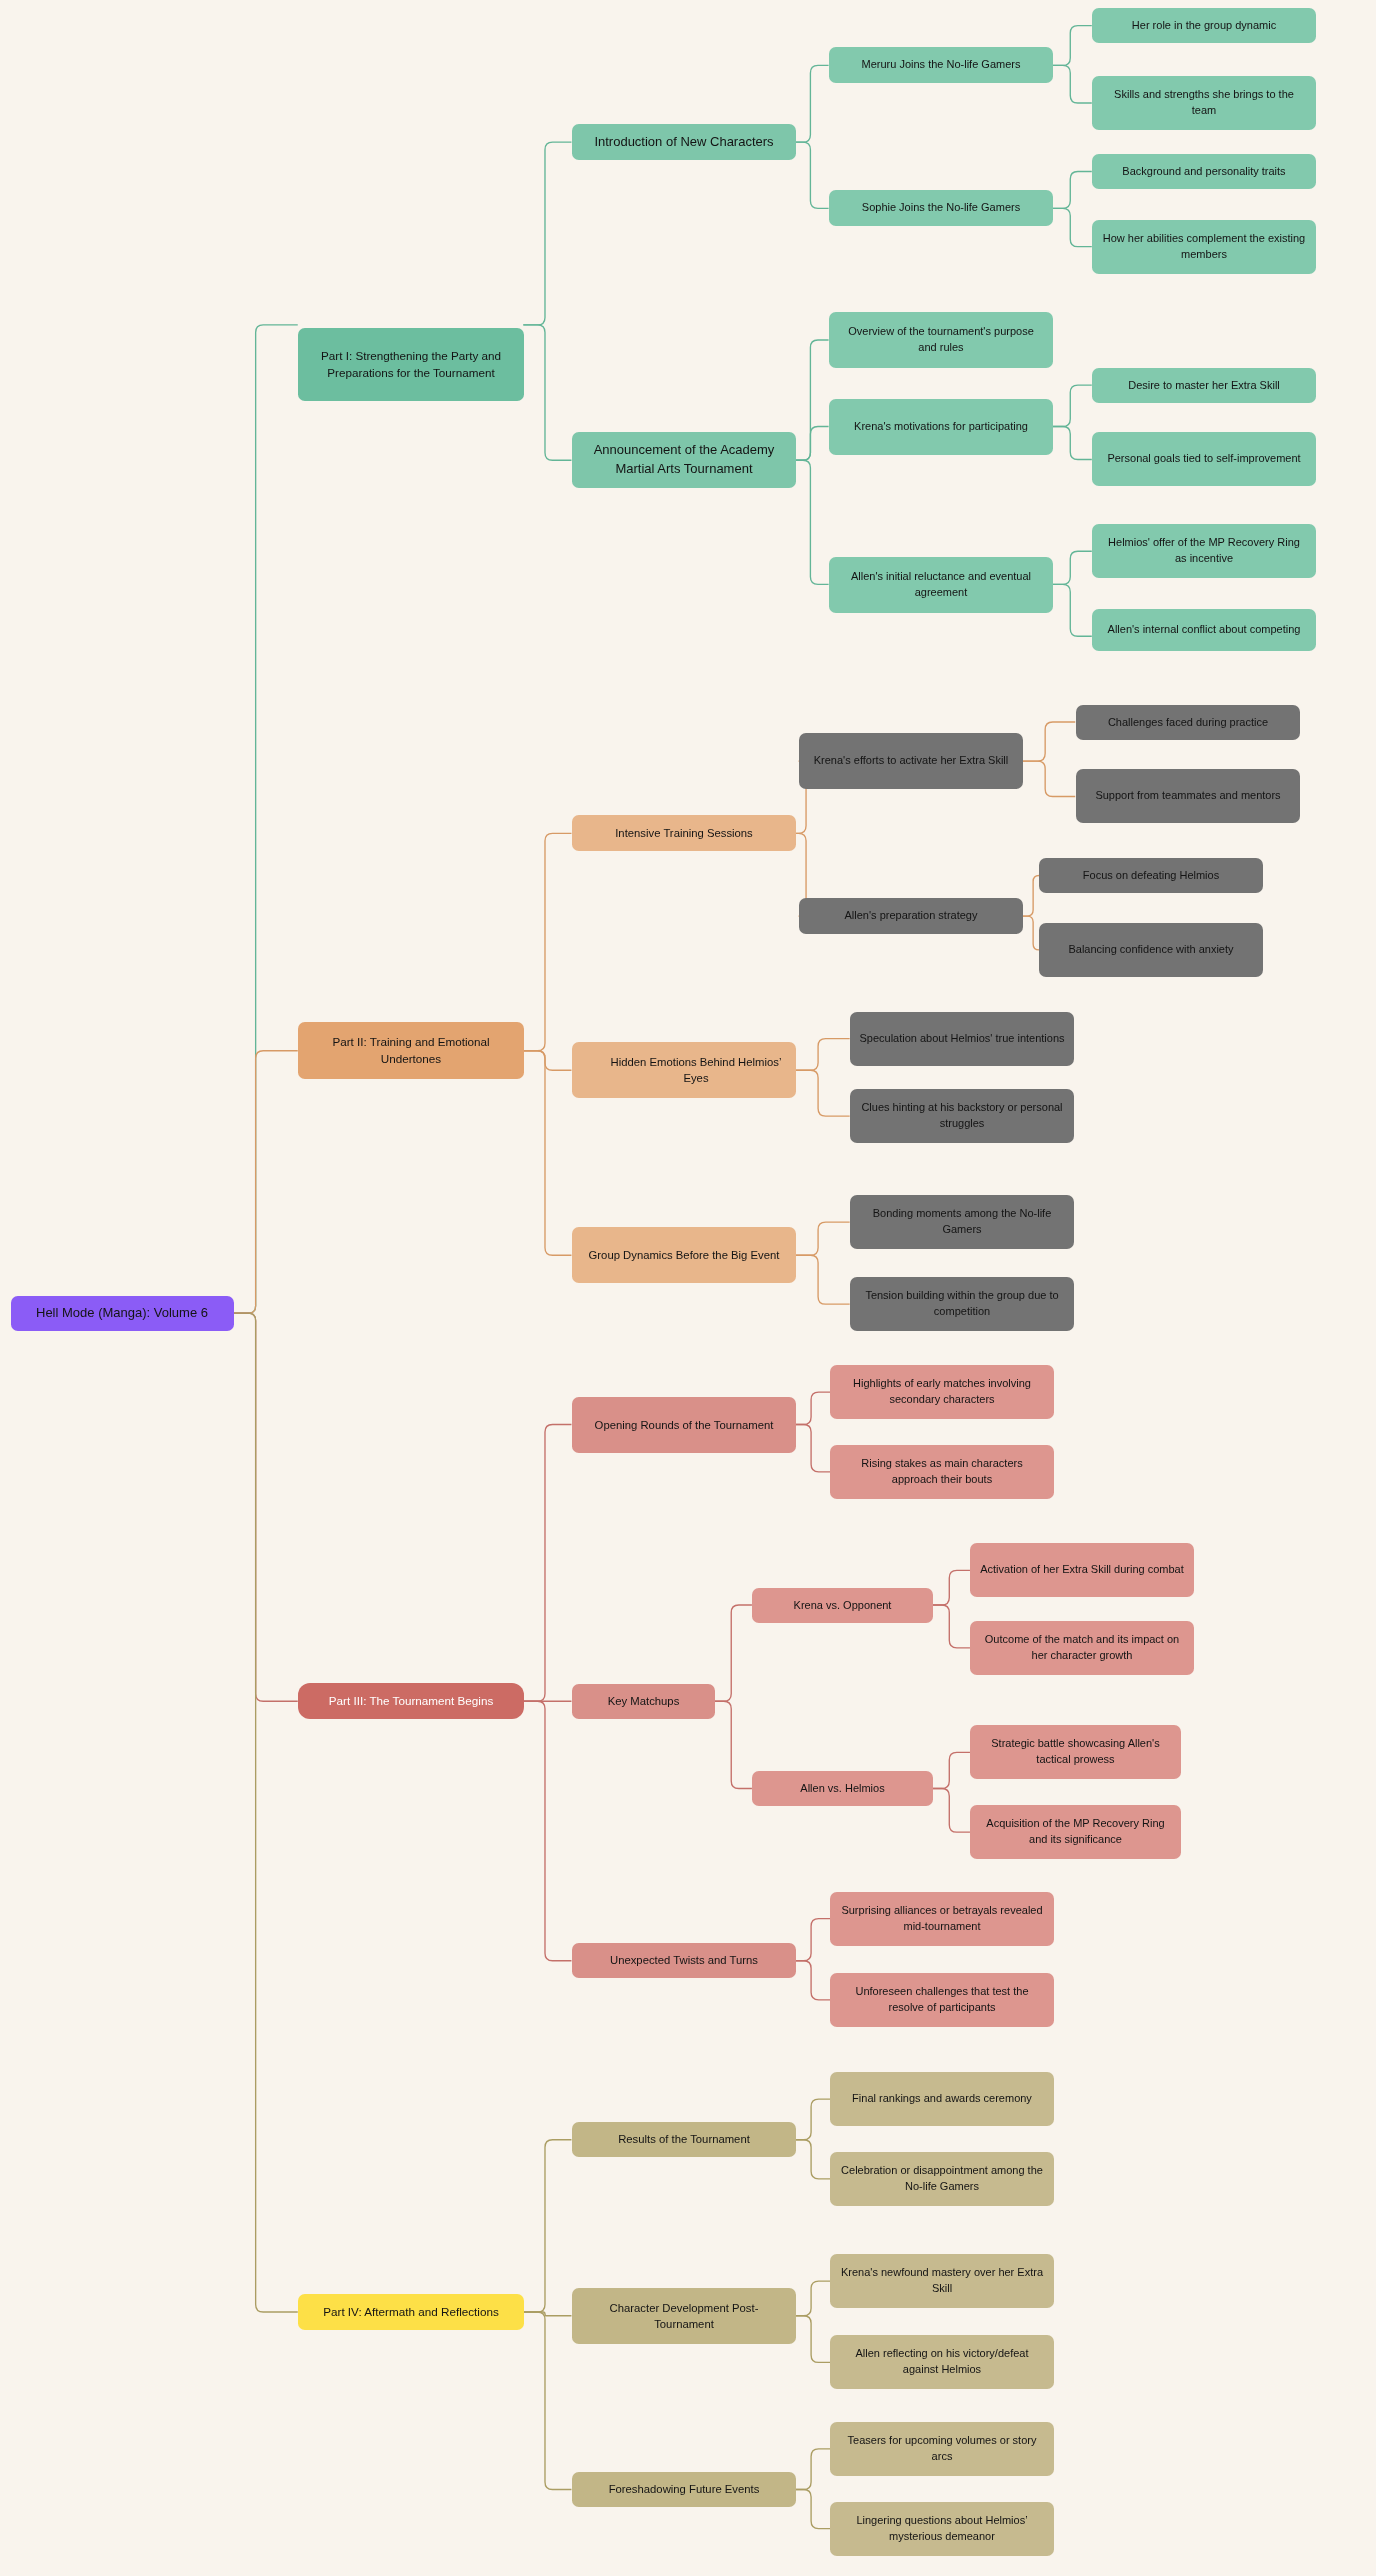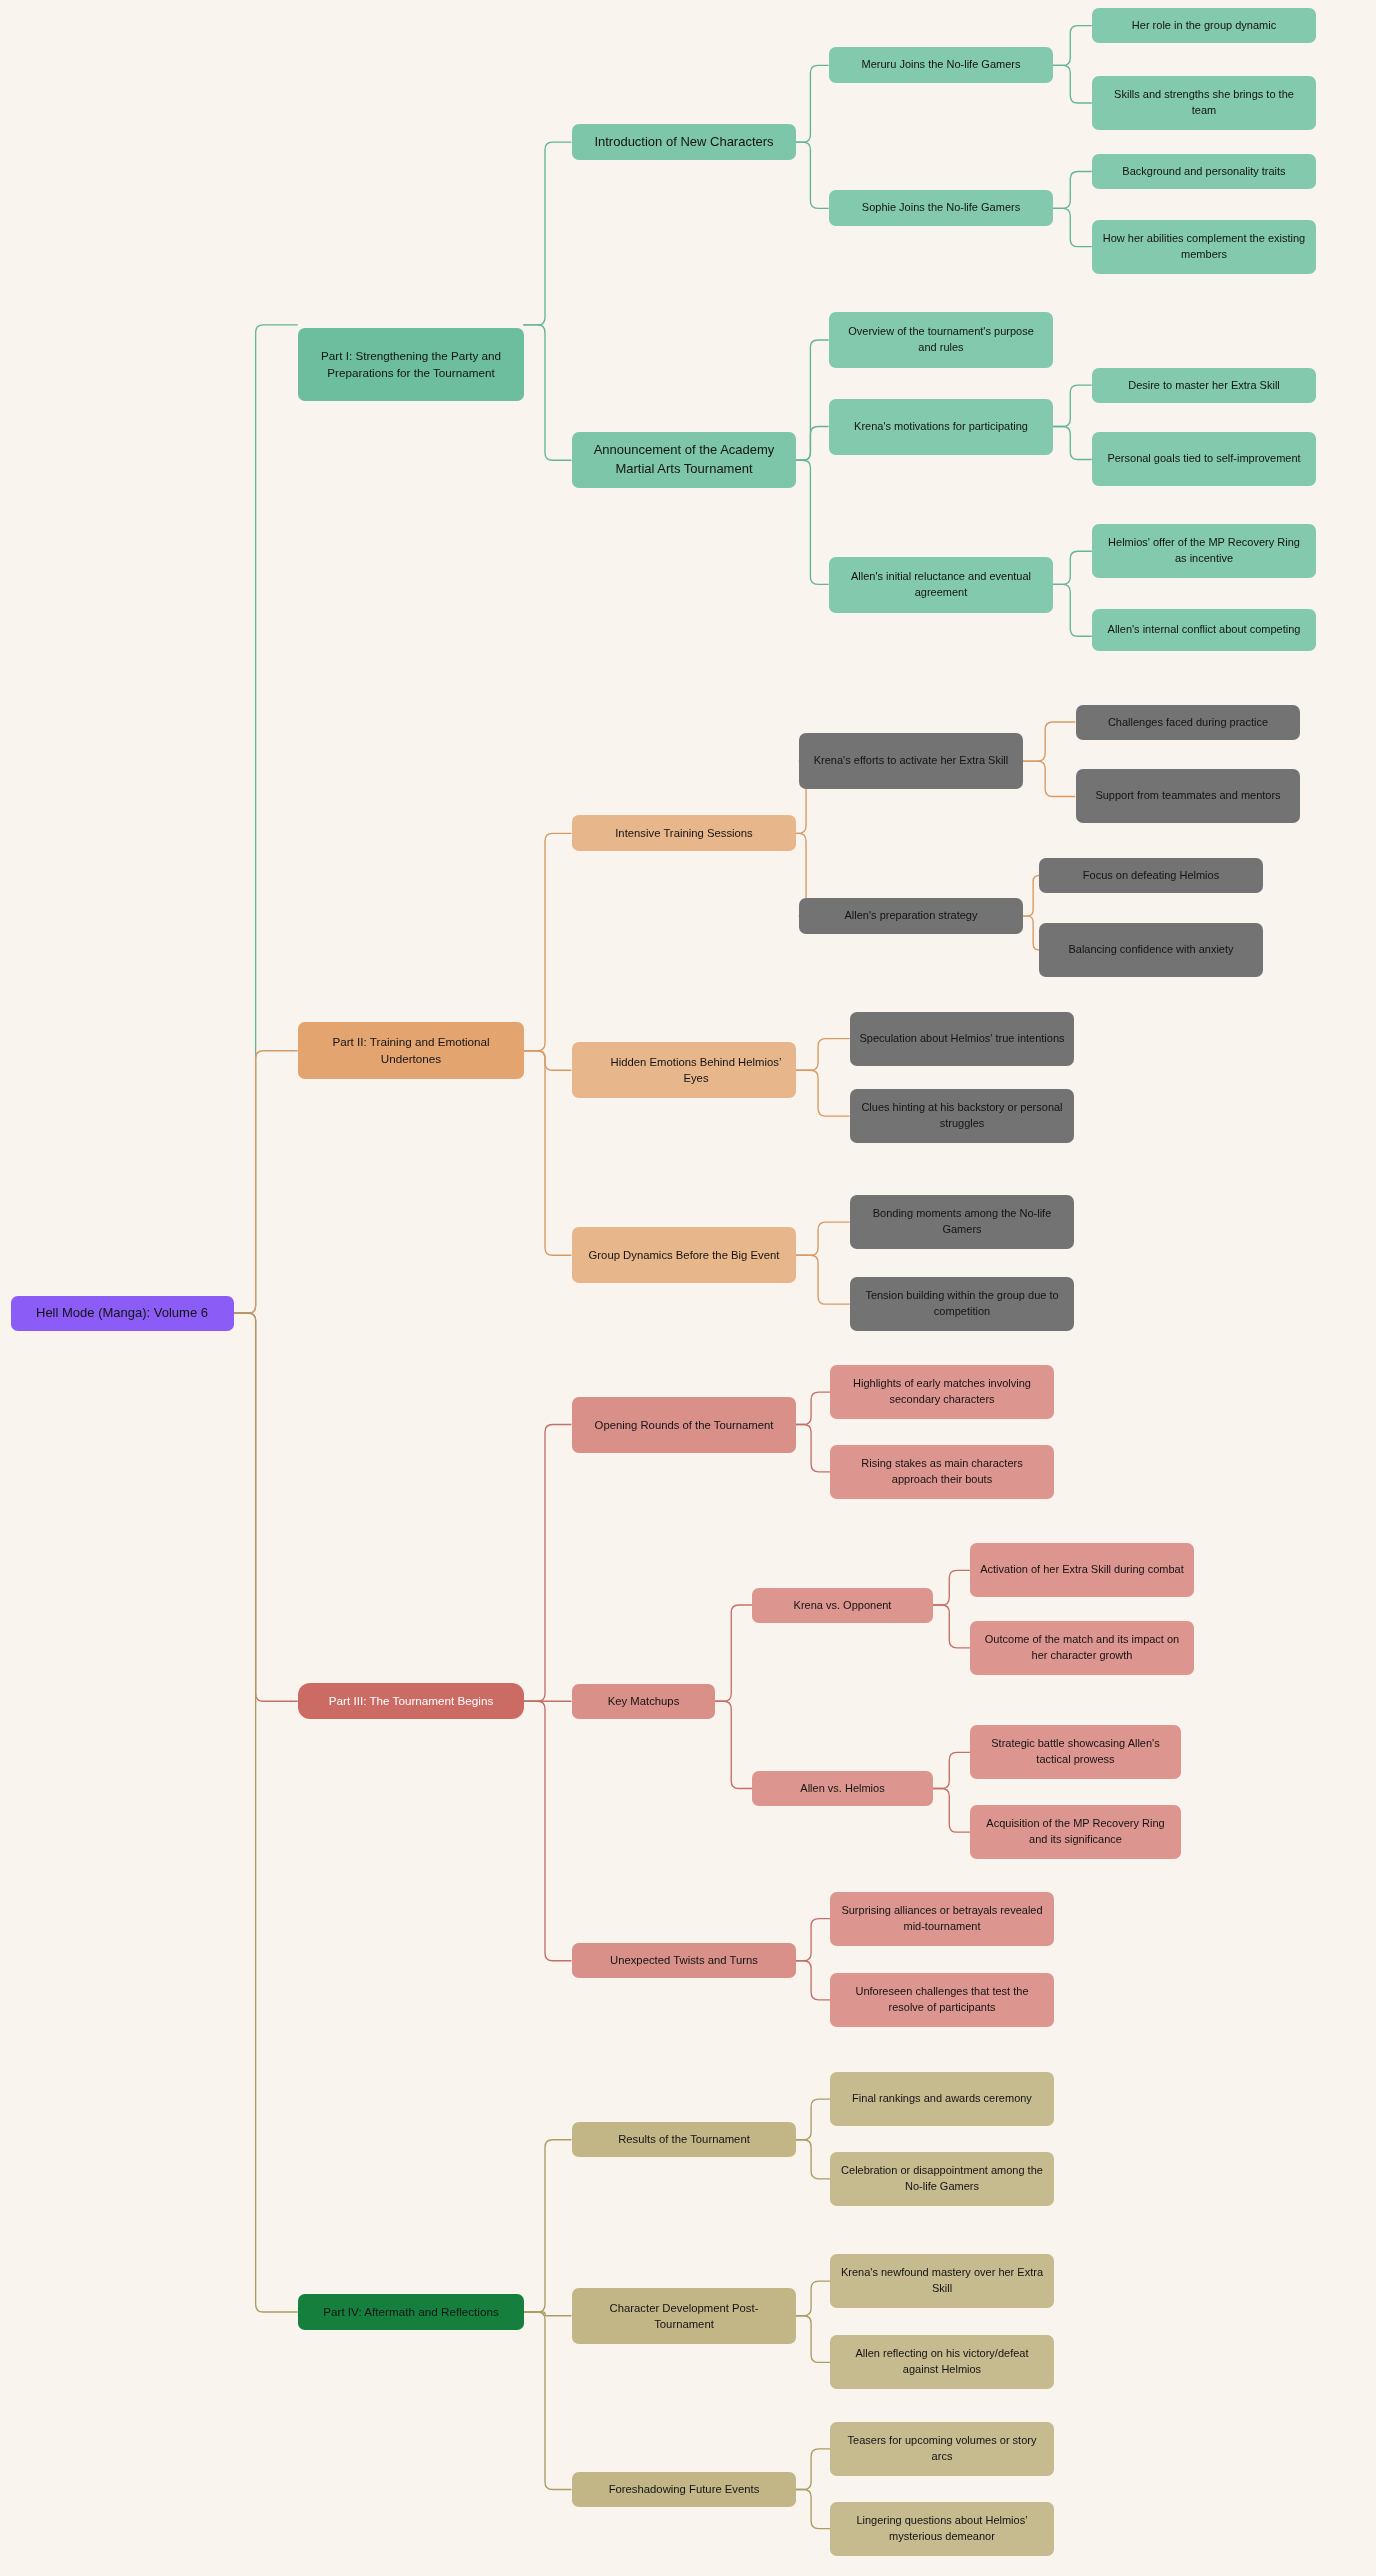--- a/index.html
+++ b/index.html
@@ -26,21 +26,21 @@
   .node.root    { background:#8b5cf6; font-size:13px; }
   .node.p1      { background:#6cbe9f; font-size:11.7px; }
   .node.p1b     { background:#7ec6aa; font-size:13px; }
   .node.p1c     { background:#82c9ad; font-size:11px; }
   .node.p2      { background:#e3a470; font-size:11.7px; }
   .node.p2b     { background:#e8b68b; font-size:11.3px; }
   .node.p2c     { background:#737373; font-size:11px;border-radius:7px; }
   .node.p3      { background:#cc6b64; font-size:11.7px; color:#ffffff;border-radius:12px; }
   .node.p3b     { background:#d99089; font-size:11.3px; }
   .node.p3c     { background:#dd968f; font-size:11px; }
-  .node.p4      { background:#15803d; font-size:11.7px; }
+  .node.p4      { background:#fde047; font-size:11.7px; }
   .node.p4b     { background:#c2b687; font-size:11.3px; }
   .node.p4c     { background:#c6ba8f; font-size:11px; }
 </style>
 </head>
 <body>
 
 <div id="mindmap">
   <svg class="links" id="links-layer" viewBox="0 0 1830 3425" preserveAspectRatio="none">
       <path d="M 310 1746 L 330 1746 Q 340 1746 340 1736 L 340 442 Q 340 432 350 432 L 396 432" fill="none" stroke="#63b597" stroke-width="1.8"></path>
       <path d="M 310 1746 L 330 1746 Q 340 1746 340 1736 L 340 1407 Q 340 1397 350 1397 L 396 1397" fill="none" stroke="#d79a66" stroke-width="1.8"></path>

